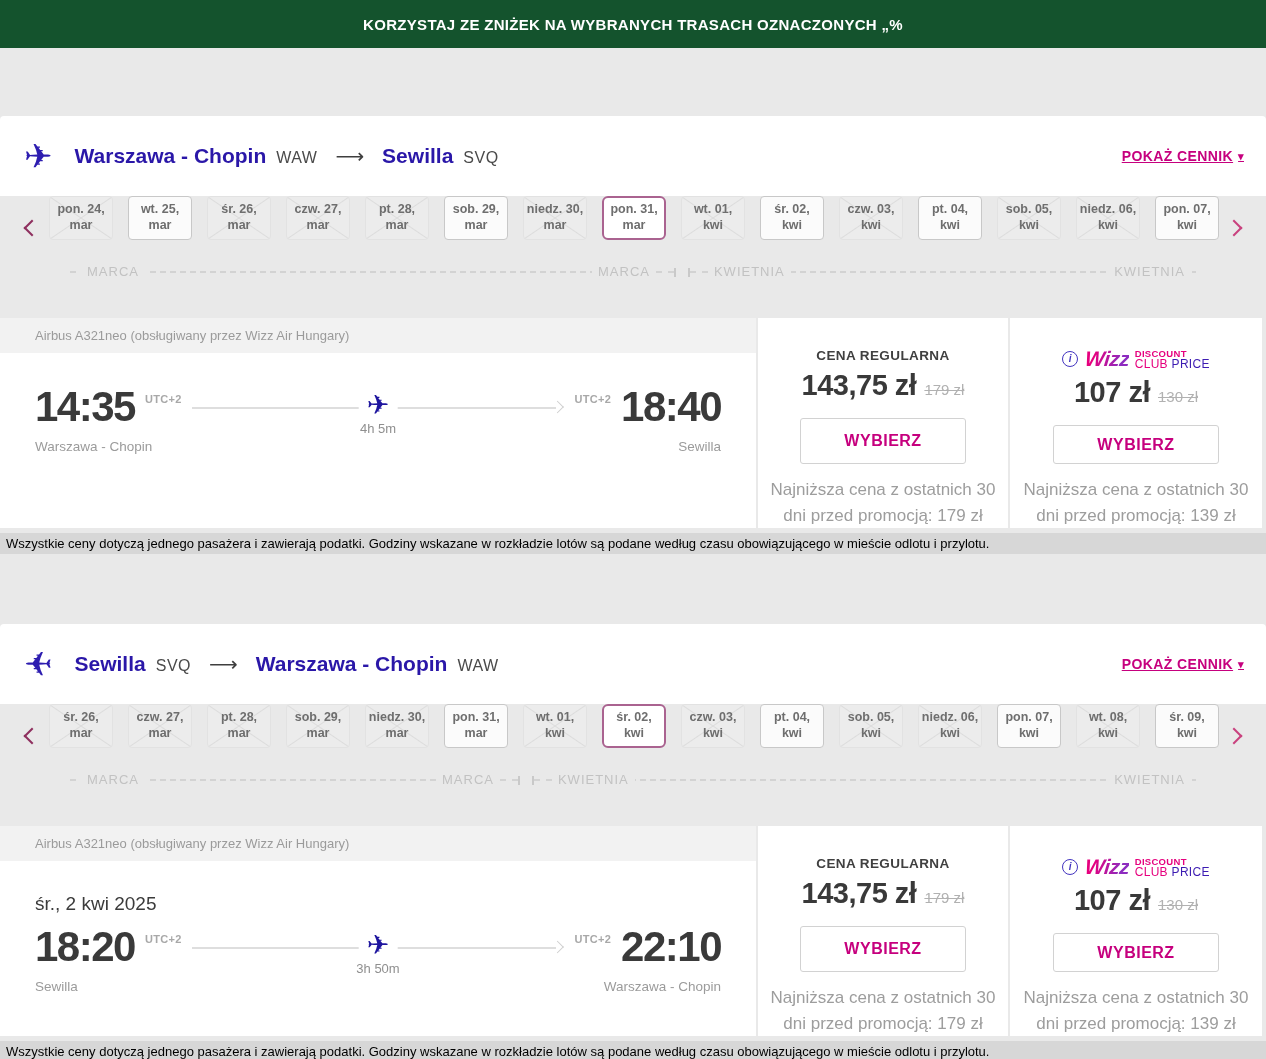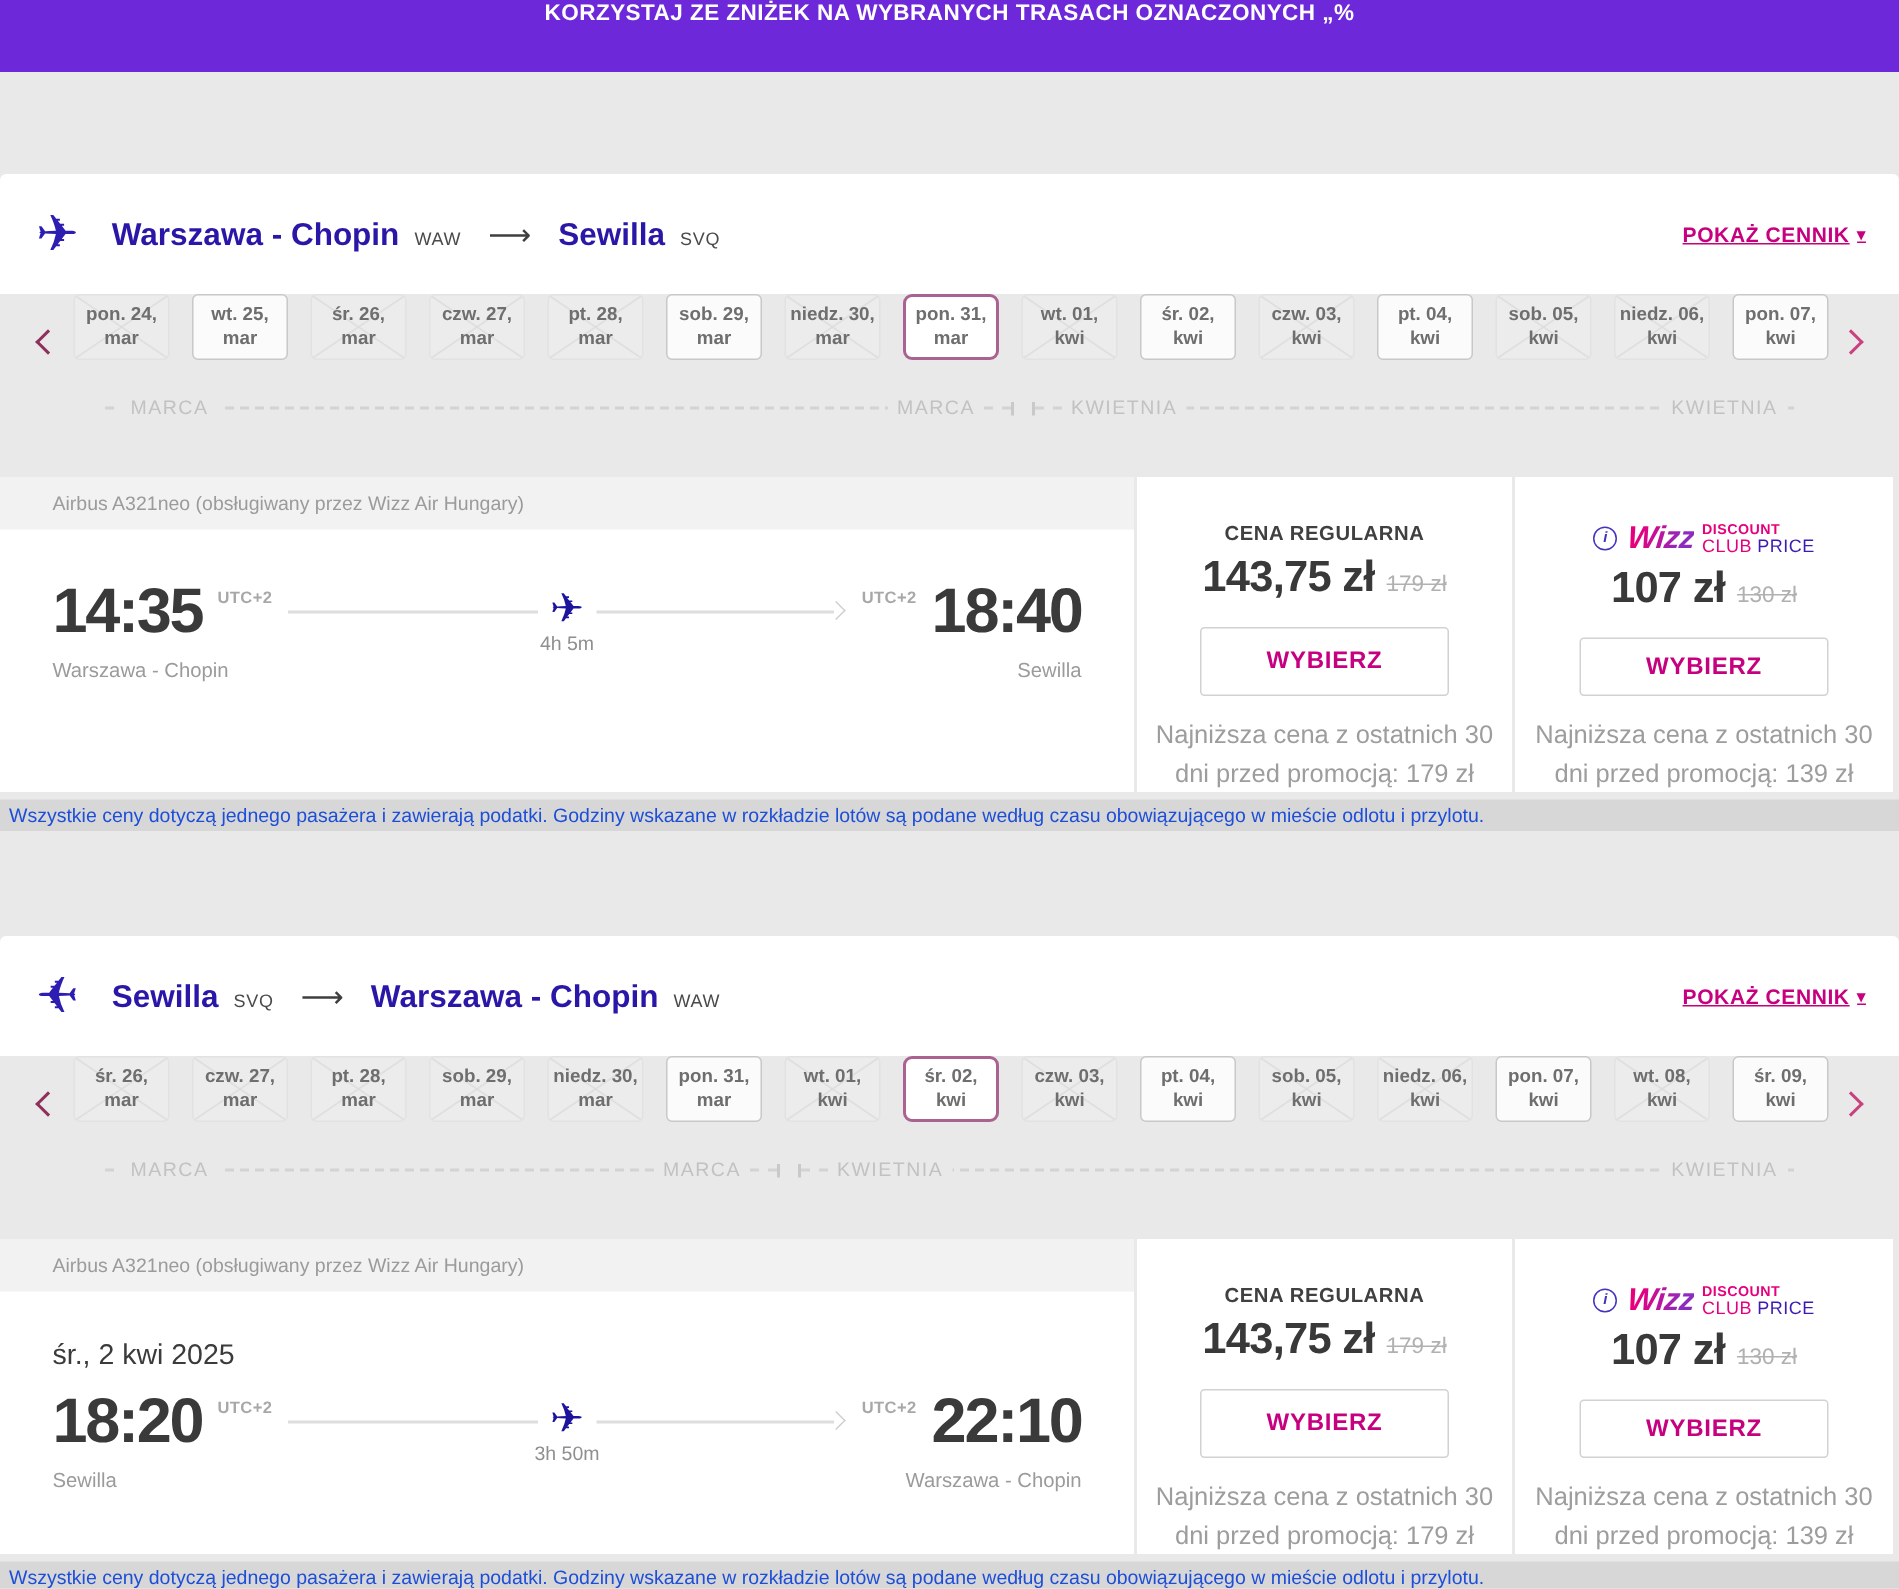--- a/index.html
+++ b/index.html
@@ -4,39 +4,39 @@
 <style>
   * { box-sizing: border-box; margin: 0; padding: 0; }
   html,body { width:1266px; height:1059px; overflow:hidden; }
   body {
     background:#e9e9e9;
     font-family:"Liberation Sans", sans-serif;
     color:#3c3c3c;
   }
   
   .banner {
-    height:48px; background:#6d28d9; display:flex; align-items:flex-start; justify-content:center;
+    height:48px; background:#14532d; display:flex; align-items:center; justify-content:center;
   }
   .banner span {
     color:#fff; font-weight:bold; font-size:15px; letter-spacing:.3px;
   }
   
   .section { margin-top:68px; }
   .section.second { margin-top:70px; }
   .route-header {
     background:#fff; height:80px; border-radius:4px 4px 0 0;
     display:flex; align-items:center; padding:0 22px 0 24px;
   }
   .plane-big {
     font-size:34px; color:#2d1db0; margin-right:22px; line-height:1;
   }
   .plane-big.mirrored { transform:scaleX(-1); display:inline-block; }
   .route-title { display:flex; align-items:baseline; }
   .route-name { color:#2a17a8; font-size:21px; font-weight:bold; }
-  .route-code { color:#4a4a4a; font-size:12px; margin-left:10px; letter-spacing:.5px; }
+  .route-code { color:#4a4a4a; font-size:16px; margin-left:10px; letter-spacing:.5px; }
   .route-arrow { color:#3f3f3f; font-size:20px; margin:0 18px; }
   .show-prices {
     margin-left:auto; color:#c6007e; font-size:14px; font-weight:bold;
     text-decoration:underline; letter-spacing:.4px; cursor:pointer; display:flex; align-items:center;
   }
   .show-prices .caret { margin-left:5px; font-size:11px; text-decoration:none; }
   
   .calendar { position:relative; height:122px; }
   .chev {
     position:absolute; top:26px; width:12px; height:12px; cursor:pointer;
@@ -134,21 +134,21 @@
     transform:skewX(-6deg); margin-right:5px;
   }
   .club-stack { display:flex; flex-direction:column; line-height:10px; }
   .club-stack .l1 { font-size:9.5px; font-weight:800; color:#e6007e; letter-spacing:.3px; }
   .club-stack .l2 { font-size:12px; font-weight:400; letter-spacing:.3px; }
   .club-stack .l2 .club-w { color:#e6007e; }
   .club-stack .l2 .price-w { color:#3c1bb2; }
   
   .disclaimer {
     margin-top:5px; background:#d7d7d7; height:21px; line-height:21px;
-    color:#1d4ed8; font-size:13px; padding-left:6px; white-space:nowrap; overflow:hidden;
+    color:#000000; font-size:13px; padding-left:6px; white-space:nowrap; overflow:hidden;
   }
 </style>
 </head>
 <body>
 
 <div class="banner">
   <span>KORZYSTAJ ZE ZNIŻEK NA WYBRANYCH TRASACH OZNACZONYCH „%</span>
 </div>
 
 <div class="section">

